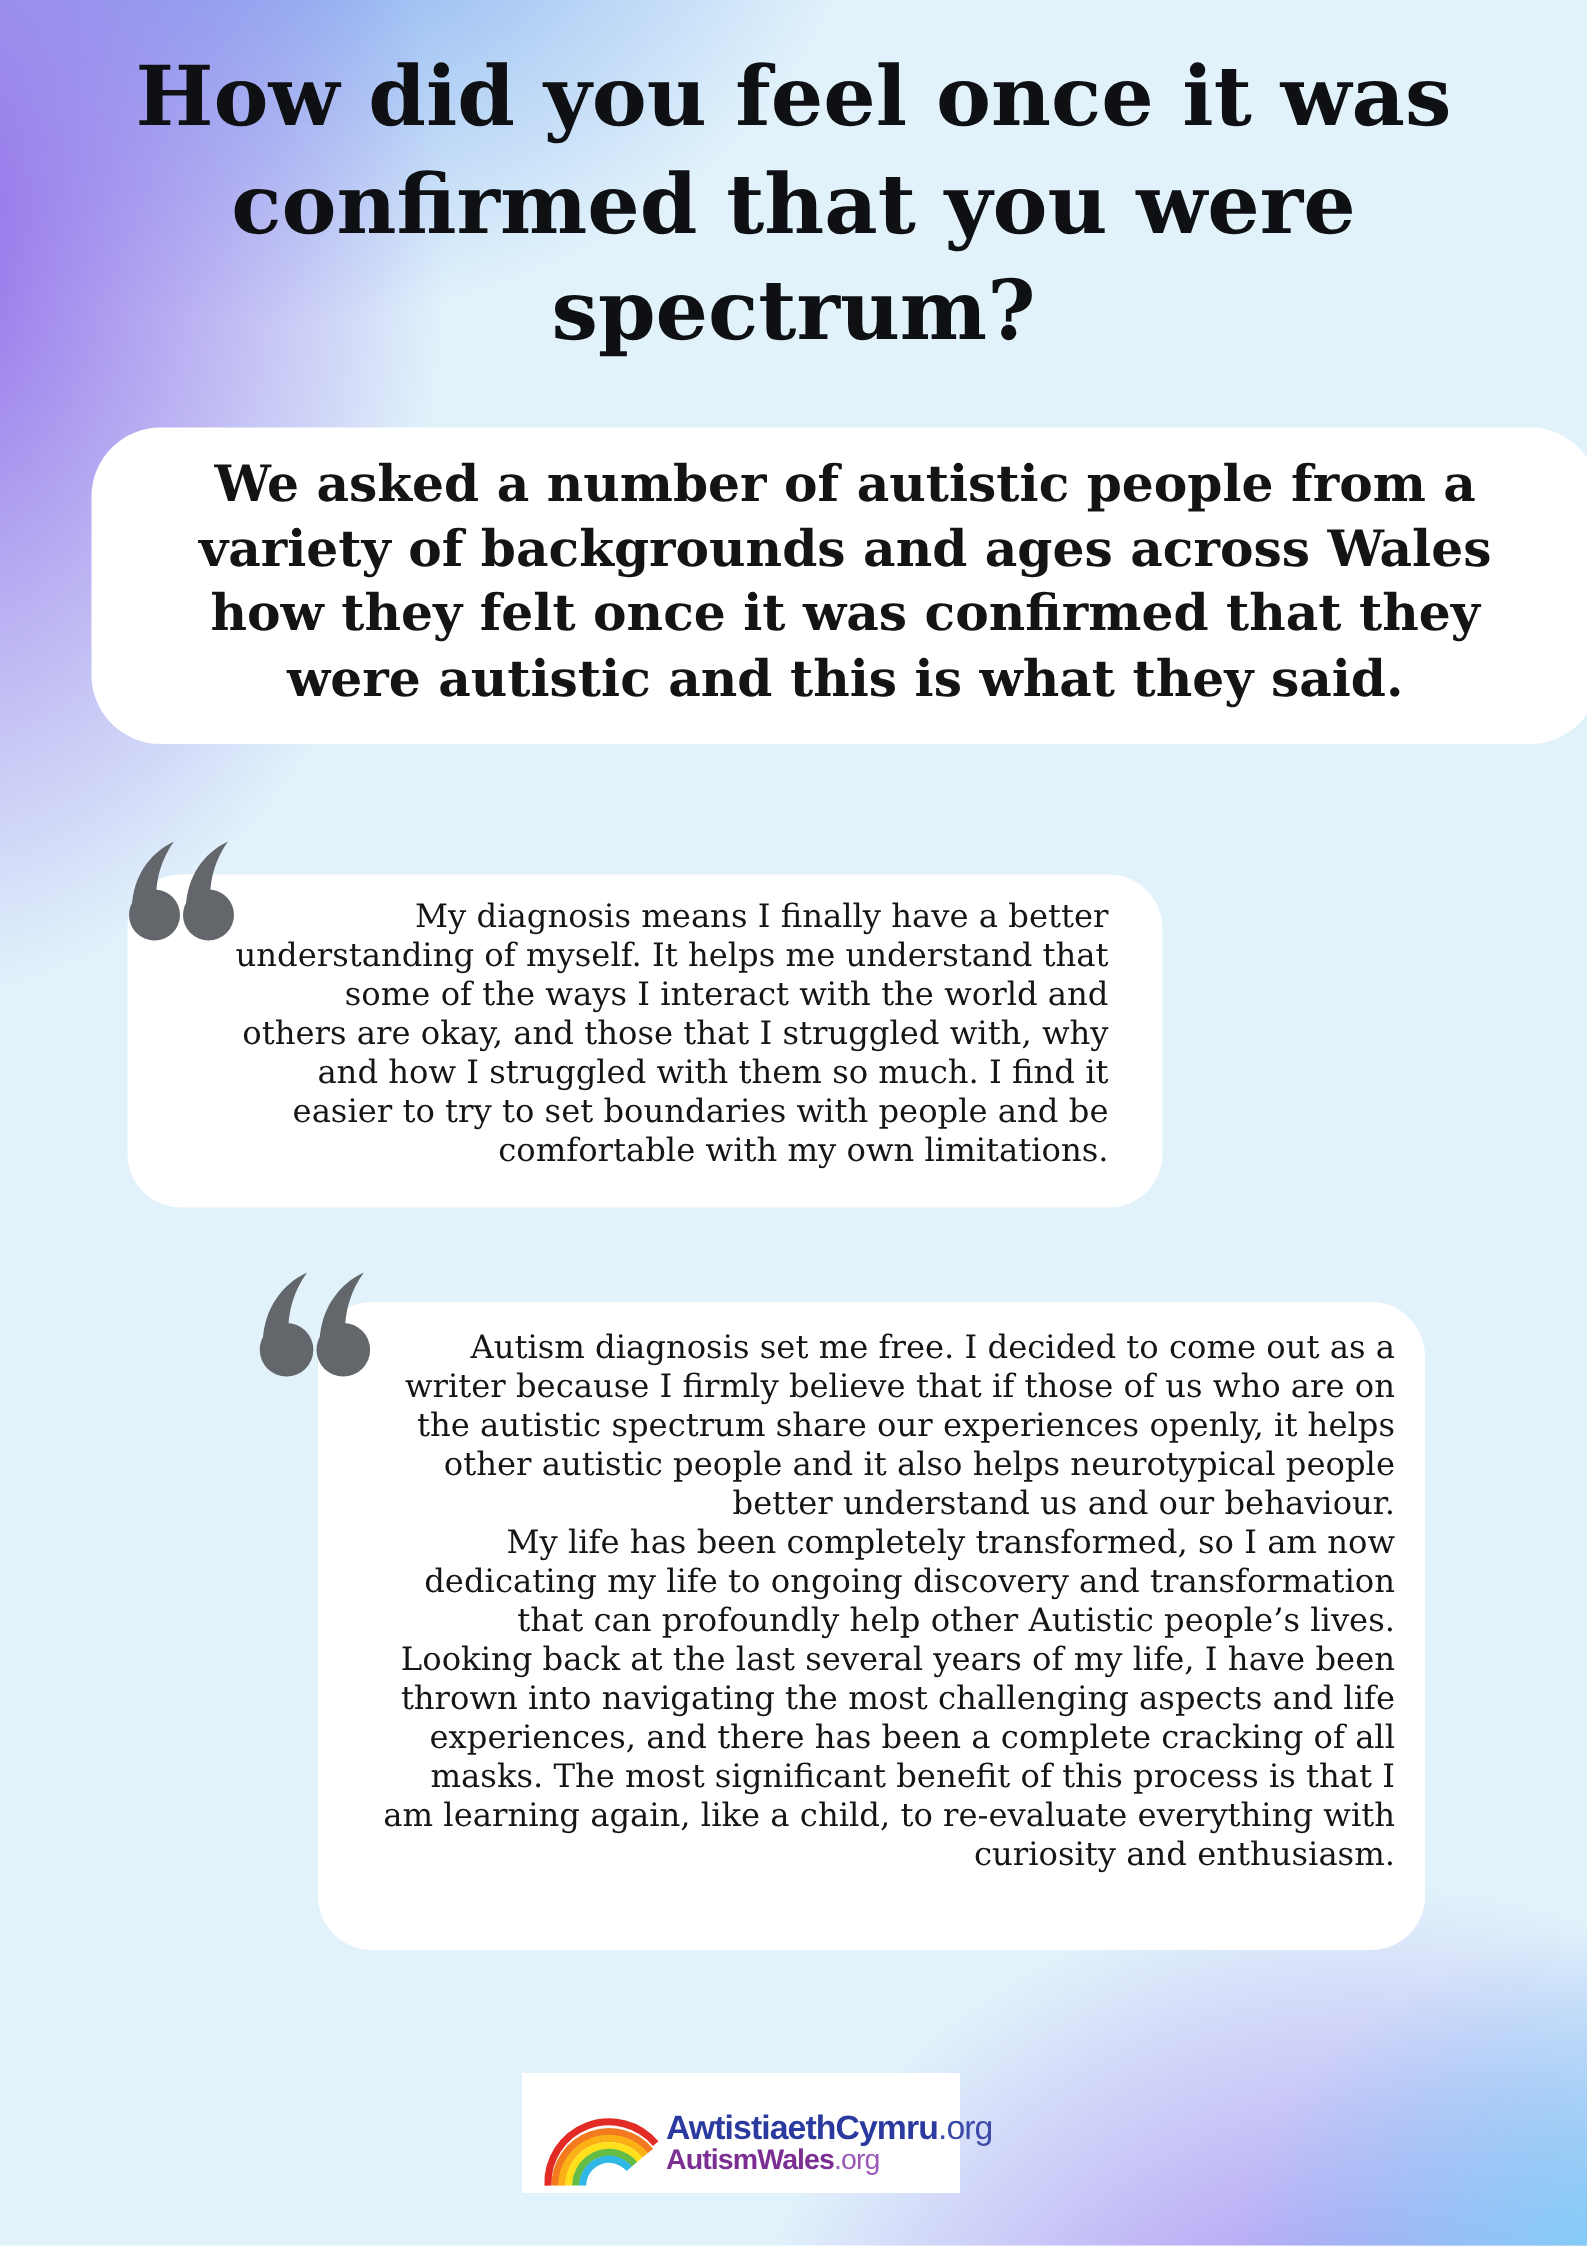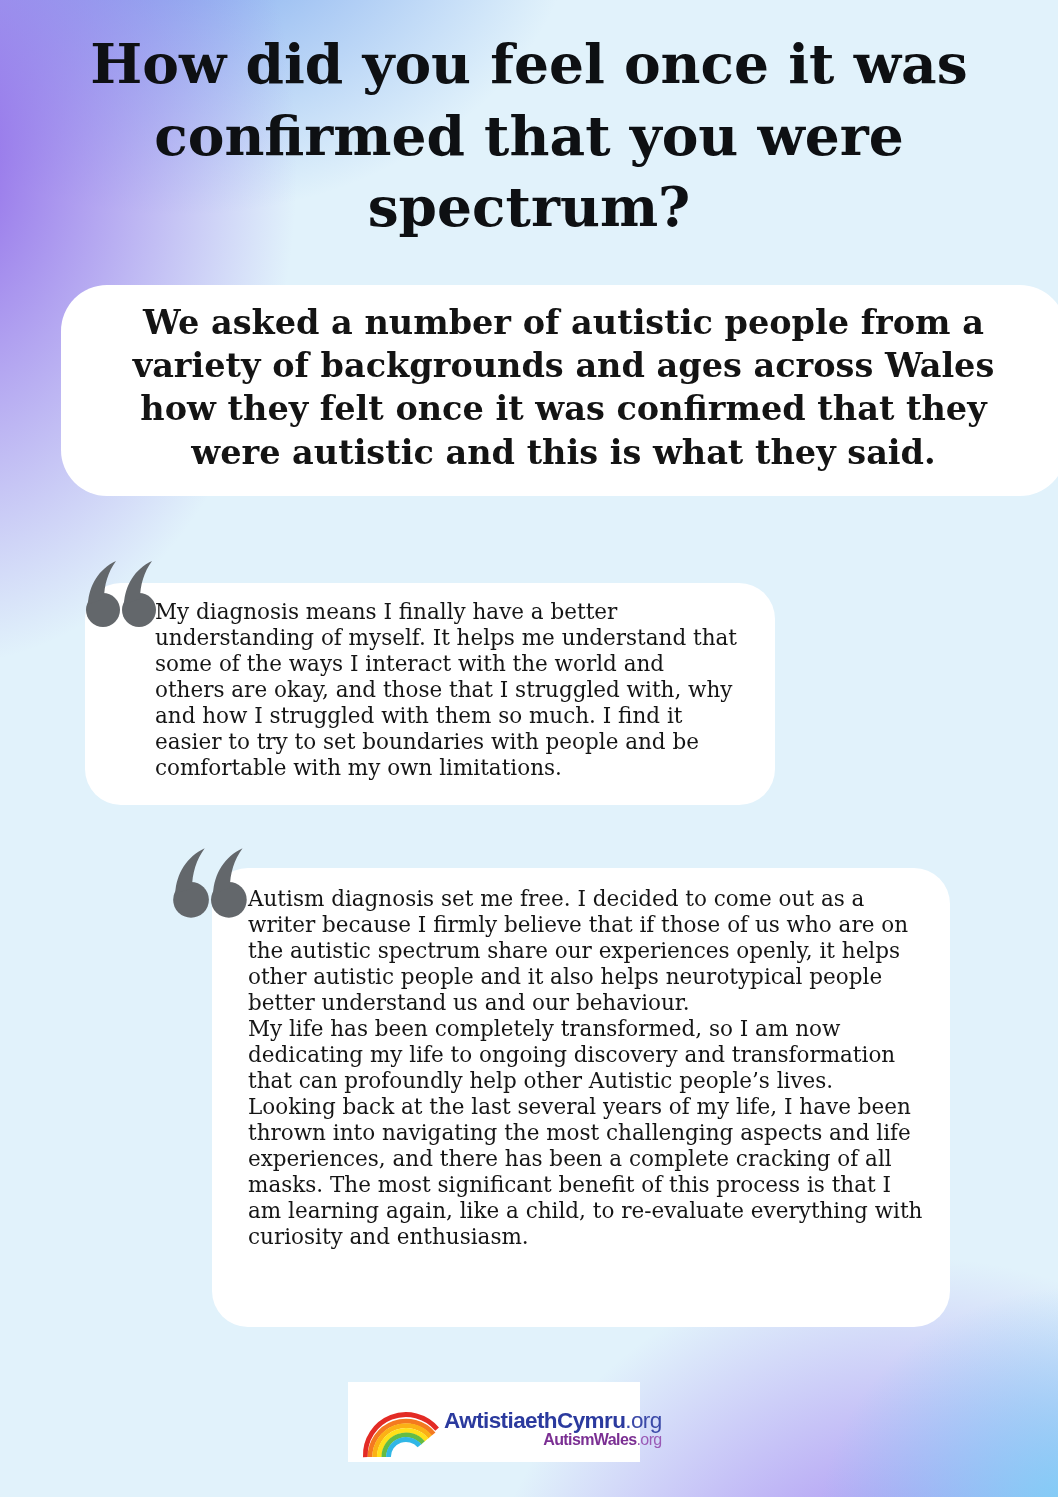--- a/index.html
+++ b/index.html
@@ -28,49 +28,49 @@
 
   .intro-card {
     left:61px; top:285px; width:1005px; min-height:193px;
     border-radius:46px; padding:16px 38px 22px 38px;font-weight:bold;
   }
   .intro-card p {
     margin:0; text-align:center;
     font-size:33.5px; line-height:1.29; color:#141414;
   }
 
-  .quote-card { border-radius:36px; color:#151515; }
+  .quote-card { border-radius:36px; color:#151515;text-align:right; }
   .quote-card p { margin:0; font-size:21.5px; line-height:1.21; }
 
   .quote-card-1 {
     left:85px; top:583px; width:690px; min-height:198px;
     padding:16px 36px 24px 70px;
   }
   .quote-card-2 {
     left:212px; top:868px; width:738px; min-height:424px;
-    padding:18px 20px 77px 36px;
+    padding:18px 20px 50px 36px;
   }
 
   .qmark { position:absolute; z-index:2; }
   .qmark-1 { left:83px; top:558px; width:78px; height:72px; }
   .qmark-2 { left:170px; top:845px; width:82px; height:76px; }
   .qmark path, .qmark circle { fill:#63676b; }
 
   .logo-card {
     left:348px; top:1382px; width:292px; height:80px;
     display:flex; align-items:center; padding:3px 6px;
   }
   .rainbow { flex:0 0 auto; }
   .logo-text {
     margin-left:-14px; margin-top:14px;
     font-family:"Liberation Sans", sans-serif;
-    letter-spacing:-0.6px; white-space:nowrap;text-align:right;
+    letter-spacing:-0.6px; white-space:nowrap;
   }
   .logo-line1 { font-size:22.5px; line-height:1.04; font-weight:bold; color:#2b3a9e; }
-  .logo-line2 { font-size:16px; line-height:1.04; font-weight:bold; color:#7b2f93; }
+  .logo-line2 { font-size:19px; line-height:1.04; font-weight:bold; color:#7b2f93; }
   .logo-suffix { font-weight:normal; }
   .logo-line1 .logo-suffix { color:#3c4aa8; }
   .logo-line2 .logo-suffix { color:#9a59b5; }
 </style>
 </head>
 <body>
 
 <div class="page">
 
   <h1 class="title">How did you feel once it was confirmed that you were spectrum?</h1>

